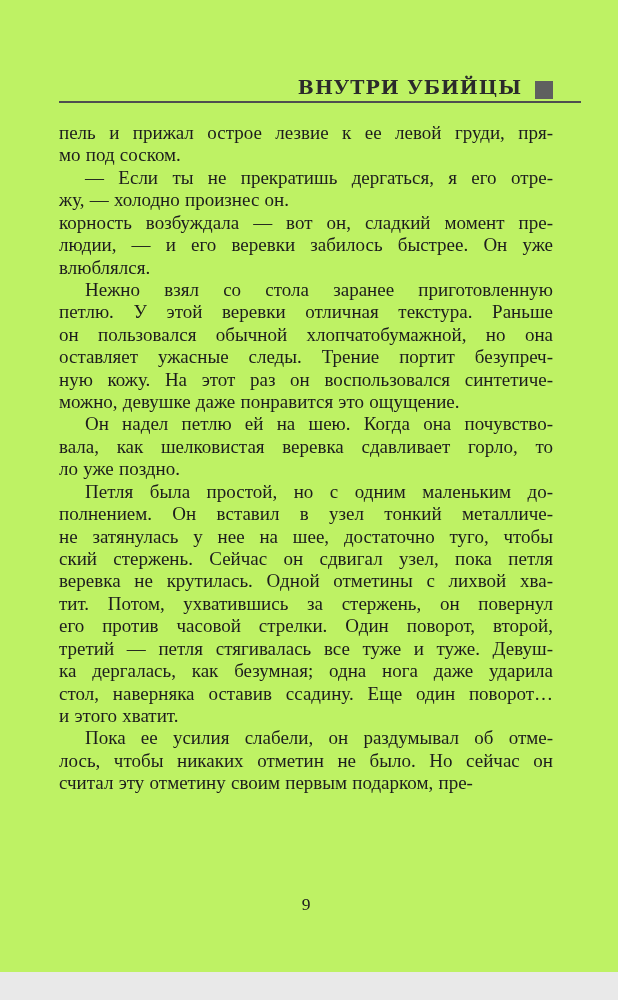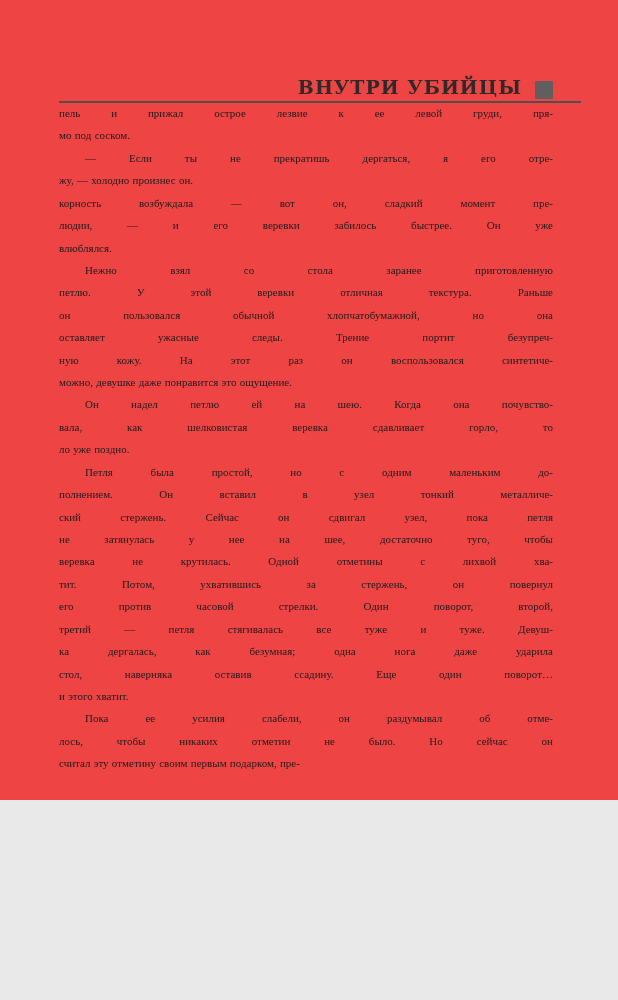--- a/index.html
+++ b/index.html
@@ -1,21 +1,21 @@
 <!DOCTYPE html>
 <html lang="ru"><head>
 <meta charset="utf-8">
 <style>
   html, body { margin: 0; padding: 0; background: #e9e9e9; }
   .page {
     position: relative;
     width: 618px;
-    height: 800px;
+    height: 972px;
     margin: 0 auto;
-    background: #ef4444;
+    background: #bef264;
     overflow: hidden;
     font-family: "Liberation Serif", serif;
     color: #1d1d1d;
   }
   .running-header {
     position: absolute;
     left: 59px;
     top: 70px;
     width: 494px;
     height: 31px;
@@ -40,23 +40,23 @@
     display: inline-block;
     width: 18px;
     height: 18px;
     margin-left: 13px;
     margin-bottom: 2px;
     background: #5f5f5f;
   }
   .body-text {
     position: absolute;
     left: 59px;
-    top: 102px;
+    top: 122px;
     width: 494px;
-    font-size: 11px;
+    font-size: 19px;
     line-height: 22.42px;
   }
   .line {
     text-align: justify;
     text-align-last: justify;
     word-spacing: 0.5px;
   }
   .line.last { text-align-last: left; }
   .line.indent { text-indent: 26px; }
   .page-footer {
@@ -92,22 +92,22 @@
       <div class="line">петлю. У этой веревки отличная текстура. Раньше</div>
       <div class="line">он пользовался обычной хлопчатобумажной, но она</div>
       <div class="line">оставляет ужасные следы. Трение портит безупреч-</div>
       <div class="line">ную кожу. На этот раз он воспользовался синтетиче-</div>
       <div class="line last">можно, девушке даже понравится это ощущение.</div>
       <div class="line indent">Он надел петлю ей на шею. Когда она почувство-</div>
       <div class="line">вала, как шелковистая веревка сдавливает горло, то</div>
       <div class="line last">ло уже поздно.</div>
       <div class="line indent">Петля была простой, но с одним маленьким до-</div>
       <div class="line">полнением. Он вставил в узел тонкий металличе-</div>
+      <div class="line">не затянулась у нее на шее, достаточно туго, чтобы</div>
       <div class="line">ский стержень. Сейчас он сдвигал узел, пока петля</div>
-      <div class="line">не затянулась у нее на шее, достаточно туго, чтобы</div>
       <div class="line">веревка не крутилась. Одной отметины с лихвой хва-</div>
       <div class="line">тит. Потом, ухватившись за стержень, он повернул</div>
       <div class="line">его против часовой стрелки. Один поворот, второй,</div>
       <div class="line">третий — петля стягивалась все туже и туже. Девуш-</div>
       <div class="line">ка дергалась, как безумная; одна нога даже ударила</div>
       <div class="line">стол, наверняка оставив ссадину. Еще один поворот…</div>
       <div class="line last">и этого хватит.</div>
       <div class="line indent">Пока ее усилия слабели, он раздумывал об отме-</div>
       <div class="line">лось, чтобы никаких отметин не было. Но сейчас он</div>
       <div class="line last">считал эту отметину своим первым подарком, пре-</div>

